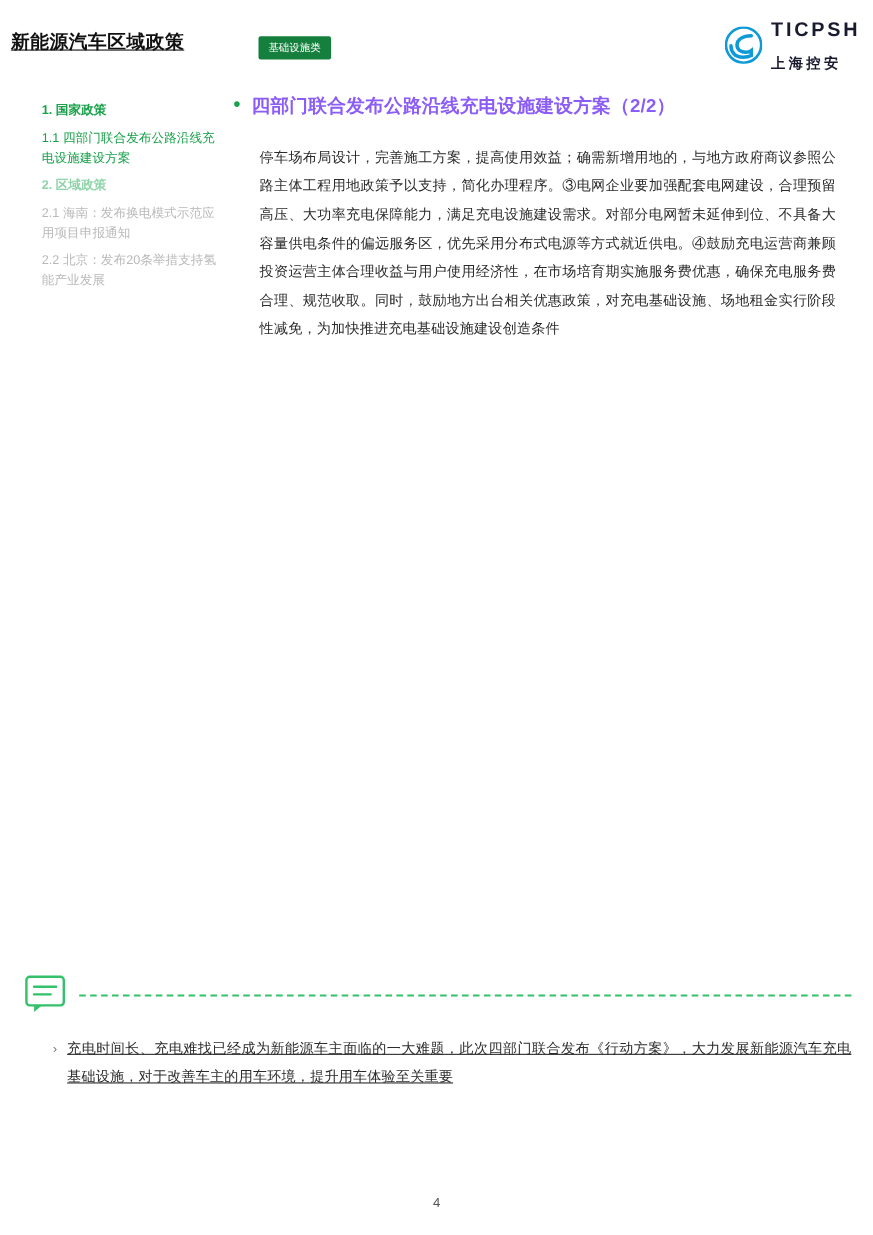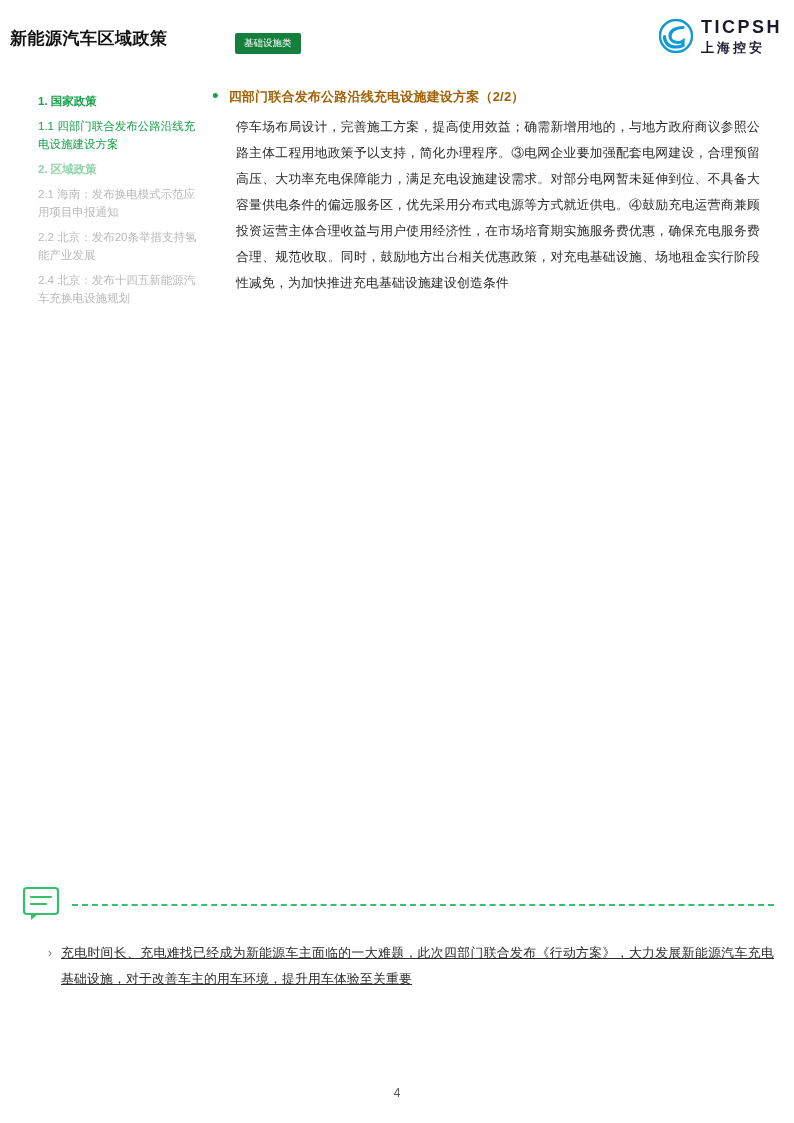--- a/index.html
+++ b/index.html
@@ -26,20 +26,21 @@
   }
   .header-title {
     position: absolute;
     left: 10px;
     top: 27px;
     font-size: 17px;
     font-weight: bold;
     color: #111111;
     letter-spacing: 0.5px;
     white-space: nowrap;
+    text-decoration: underline;
   }
   .header-badge {
     position: absolute;
     left: 235px;
     top: 33px;
     background: #15803d;
     color: #ffffff;
     font-size: 9.5px;
     padding: 4px 9px 4px 9px;
     border-radius: 2px;
@@ -68,21 +69,21 @@
     font-size: 18px;
     font-weight: bold;
     letter-spacing: 2.5px;
     color: #1a1a2e;
   }
   .logo-text-bottom {
     font-size: 13px;
     font-weight: bold;
     letter-spacing: 3px;
     color: #1a1a2e;
-    margin-top: 5px;
+    margin-top: 15px;
   }
 
   
   .toc {
     position: absolute;
     left: 38px;
     top: 92px;
     width: 165px;
   }
   .toc-item {
@@ -118,28 +119,28 @@
     align-items: flex-start;
     gap: 10px;
   }
   .bullet-dot {
     color: #18a04a;
     font-size: 19px;
     line-height: 24px;
     flex: 0 0 auto;
   }
   .content-title {
-    font-size: 13px;
-    font-weight: bold;
-    color: #a16207;
+    font-size: 17px;
+    font-weight: bold;
+    color: #8b5cf6;
     line-height: 26px;
     letter-spacing: 0.2px;
   }
   .content-body {
-    margin-top: 4px;
+    margin-top: 20px;
     margin-left: 24px;
     font-size: 12.8px;
     line-height: 26px;
     color: #2b2b2b;
     text-align: justify;
     letter-spacing: 0.2px;
   }
 
   
   .note-block {
@@ -216,21 +217,20 @@
     </span>
   </div>
 </div>
 
 <div class="toc">
   <div class="toc-item level1 active-h">1. 国家政策</div>
   <div class="toc-item active-sub">1.1 四部门联合发布公路沿线充电设施建设方案</div>
   <div class="toc-item level1 dim-h">2. 区域政策</div>
   <div class="toc-item dim-sub">2.1 海南：发布换电模式示范应用项目申报通知</div>
   <div class="toc-item dim-sub">2.2 北京：发布20条举措支持氢能产业发展</div>
-  <div class="toc-item dim-sub">2.4 北京：发布十四五新能源汽车充换电设施规划</div>
 </div>
 
 <div class="content">
   <div class="content-title-row">
     <span class="bullet-dot">•</span>
     <span class="content-title">四部门联合发布公路沿线充电设施建设方案（2/2）</span>
   </div>
   <div class="content-body">停车场布局设计，完善施工方案，提高使用效益；确需新增用地的，与地方政府商议参照公路主体工程用地政策予以支持，简化办理程序。③电网企业要加强配套电网建设，合理预留高压、大功率充电保障能力，满足充电设施建设需求。对部分电网暂未延伸到位、不具备大容量供电条件的偏远服务区，优先采用分布式电源等方式就近供电。④鼓励充电运营商兼顾投资运营主体合理收益与用户使用经济性，在市场培育期实施服务费优惠，确保充电服务费合理、规范收取。同时，鼓励地方出台相关优惠政策，对充电基础设施、场地租金实行阶段性减免，为加快推进充电基础设施建设创造条件</div>
 </div>
 

